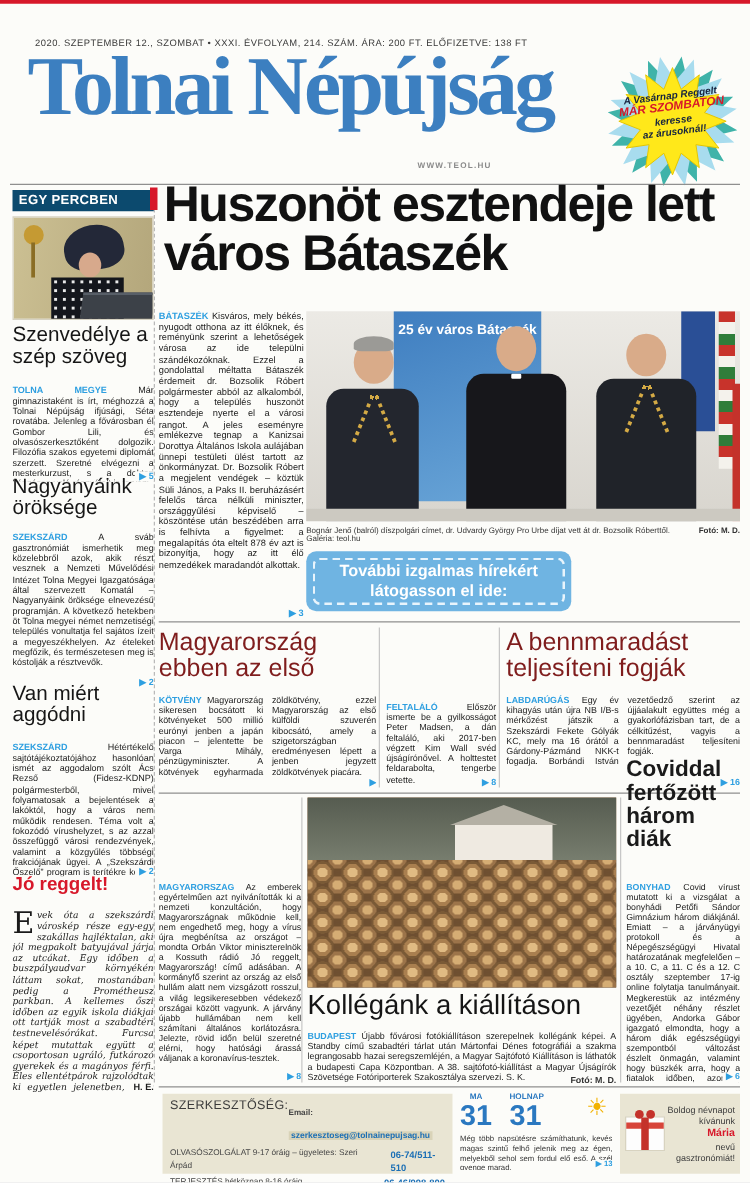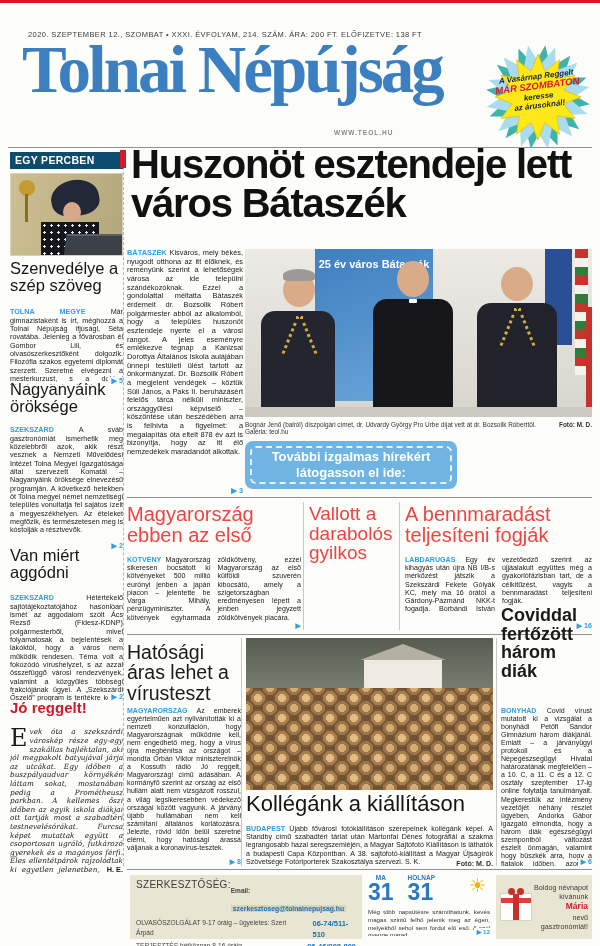--- a/index.html
+++ b/index.html
@@ -78,21 +78,21 @@
   #teol-blue{position:absolute;left:0;top:4px;width:212px;height:48px;background:#6fb4e2;border-radius:8px;}
   #teol-blue .inner{position:absolute;left:5px;top:5px;right:5px;bottom:5px;border:2px dashed #e8f4fc;border-radius:6px;
      display:flex;align-items:center;justify-content:center;text-align:center;
      color:#fff;font-weight:bold;font-size:13px;line-height:1.25;}
   #teol-orange{position:absolute;left:221px;top:4px;width:126px;height:48px;background:#ef7d00;border-radius:10px;
      color:#fff;font-weight:bold;font-size:25px;text-align:center;line-height:48px;letter-spacing:-.5px;cursor:pointer;}
 
   
   #rule-mid1{left:127px;top:497px;width:465px;}
   #rule-mid2{left:127px;top:634px;width:465px;}
-  .midt{position:absolute;top:504px;font-size:20px;line-height:1.03;color:#ef4444;}
+  .midt{position:absolute;top:504px;font-size:20px;line-height:1.03;color:#7f1d1d;}
   .midb{position:absolute;font-size:7.1px;line-height:1.16;}
   #mid1t{left:127px;width:172px;}
   #mid1b{left:127px;top:556px;width:174px;height:74px;column-count:2;column-gap:7px;}
   #vd-m1{left:303px;top:502px;height:128px;}
   #mid2t{left:309px;width:90px;font-size:19px;}
   #mid2b{left:309px;top:562px;width:88px;height:68px;}
   #vd-m2{left:399px;top:502px;height:128px;}
   #mid3t{left:405px;width:187px;}
   #mid3b{left:405px;top:556px;width:187px;height:74px;column-count:2;column-gap:7px;}
 
@@ -252,30 +252,32 @@
     </div>
   </div>
 
   <div id="rule-mid1" class="abs div-h"></div>
   <div id="mid1t" class="midt">Magyarország ebben az első</div>
   <p id="mid1b" class="midb jt" style="margin:0;">
     <span class="kick">KÖTVÉNY</span><span>Magyarország sikeresen bocsátott ki kötvényeket 500 millió eurónyi jenben a japán piacon – jelentette be Varga Mihály, pénzügyminiszter. A kötvények egyharmada zöldkötvény, ezzel Magyarország az első külföldi szuverén kibocsátó, amely a szigetországban eredményesen lépett a jenben jegyzett zöldkötvények piacára.</span>
     <span class="pref">▶</span>
   </p>
   <div id="vd-m1" class="abs div-v"></div>
-  <div id="mid2t" class="midt">Vallott a darabolós gyilkos</div>
+  <p id="mid2b" class="midb jt" style="margin:0;">
+    <span class="kick">FELTALÁLÓ</span><span>Először ismerte be a gyilkosságot Peter Madsen, a dán feltaláló, aki 2017-ben végzett Kim Wall svéd újságírónővel. A holttestet feldarabolta, tengerbe vetette.</span>
+    <span class="pref">▶ 8</span>
+  </p>
   <div id="vd-m2" class="abs div-v"></div>
   <div id="mid3t" class="midt">A bennmaradást teljesíteni fogják</div>
   <p id="mid3b" class="midb jt" style="margin:0;">
     <span class="kick">LABDARÚGÁS</span><span>Egy év kihagyás után újra NB I/B-s mérkőzést játszik a Szekszárdi Fekete Gólyák KC, mely ma 16 órától a Gárdony-Pázmánd NKK-t fogadja. Borbándi István vezetőedző szerint az újjáalakult együttes még a gyakorlófázisban tart, de a célkitűzést, vagyis a bennmaradást teljesíteni fogják.</span>
     <span class="pref">▶ 16</span>
   </p>
   <div id="rule-mid2" class="abs div-h"></div>
 
-  <div id="low1t" class="abs">Hatósági áras lehet a vírusteszt</div>
   <p id="low1b" class="abs jt" style="margin:0;">
     <span class="kick">MAGYARORSZÁG</span><span>Az emberek egyértelműen azt nyilvánították ki a nemzeti konzultáción, hogy Magyarországnak működnie kell, nem engedhető meg, hogy a vírus újra megbénítsa az országot – mondta Orbán Viktor miniszterelnök a Kossuth rádió Jó reggelt, Magyarország! című adásában. A kormányfő szerint az ország az első hullám alatt nem vizsgázott rosszul, a világ legsikeresebben védekező országai között vagyunk. A járvány újabb hullámában nem kell számítani általános korlátozásra. Jelezte, rövid időn belül szeretné elérni, hogy hatósági árassá váljanak a koronavírus-tesztek.</span>
     <span class="pref">▶ 8</span>
   </p>
   <div id="vd-l1" class="abs div-v"></div>
 
   <div id="photo-logs" class="abs">
     <div class="sky"></div>
     <div class="house"></div>
     <div class="logs"></div>

